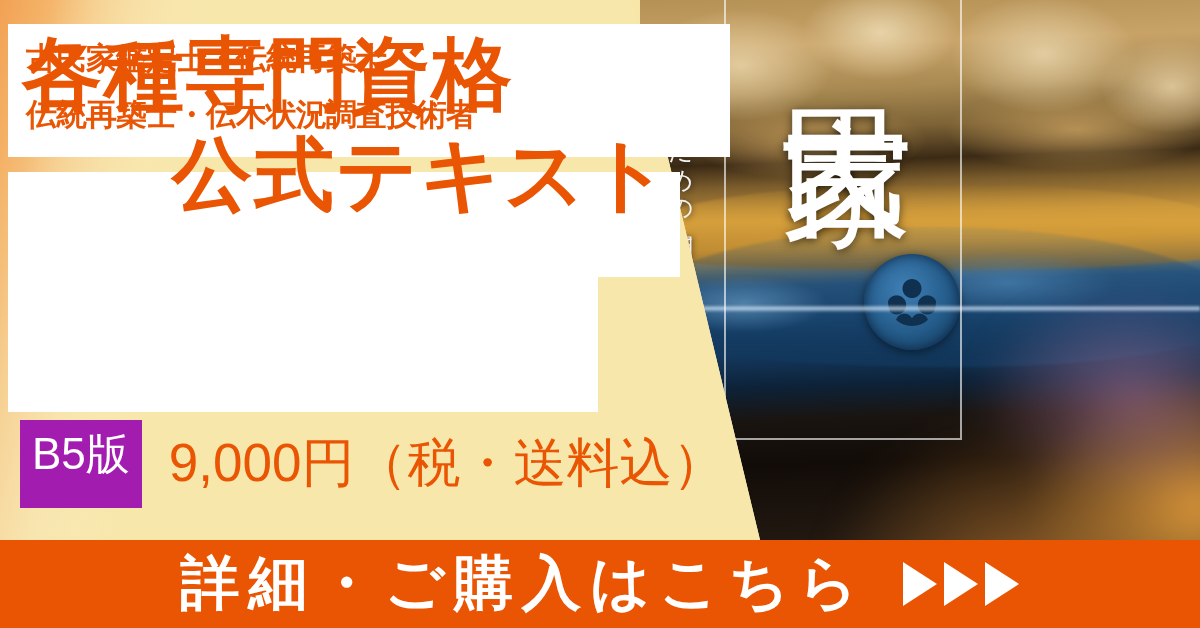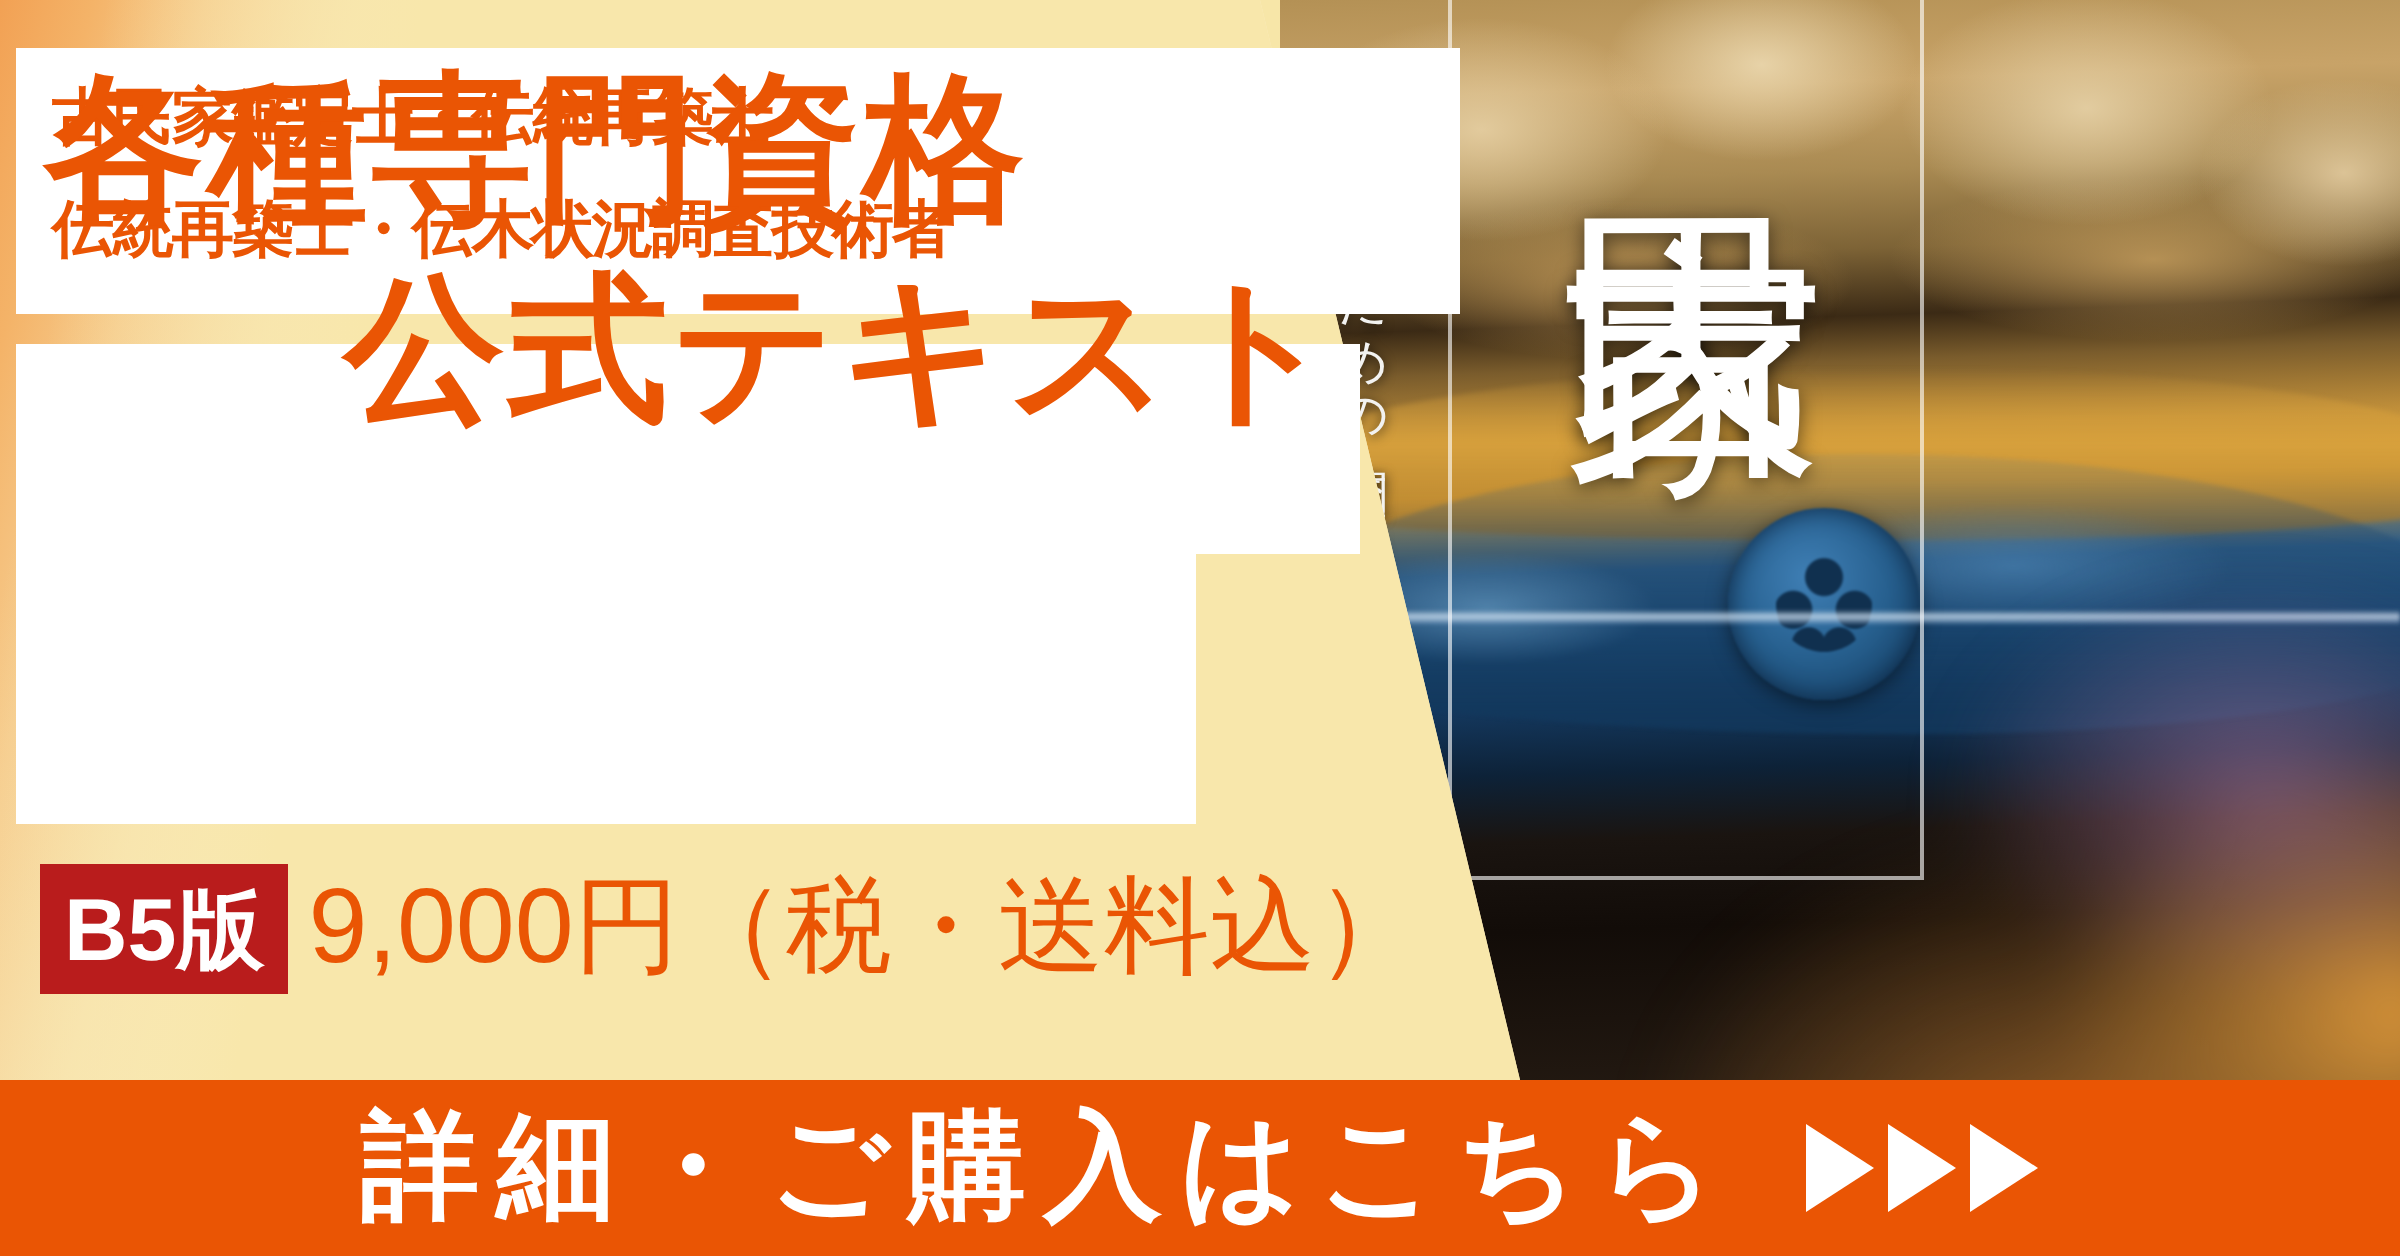--- a/index.html
+++ b/index.html
@@ -237,32 +237,32 @@
   .price-row {
     position: absolute;
     left: 0;
     top: 428px;
     height: 72px;
     display: flex;
     align-items: center;
   }
   .badge-b5 {
     margin-left: 20px;
-    background: #b91c1c;
+    background: #a21caf;
     color: #ffffff;
     font-family: "Liberation Sans", "DejaVu Sans", sans-serif;
-    font-weight: 700;
+    font-weight: 400;
     font-size: 44px;
     line-height: 1;
-    padding: 12px 12px 9px 12px;
+    padding: 12px 12px 32px 12px;
     letter-spacing: 0;
     white-space: nowrap;
   }
   .price-text {
-    margin-left: 10px;
+    margin-left: 27px;
     color: #ea5504;
     font-family: "Liberation Sans", "DejaVu Sans", sans-serif;
     font-weight: 400;
     font-size: 53px;
     letter-spacing: 0;
     white-space: nowrap;
   }
 
   
   .cta {

